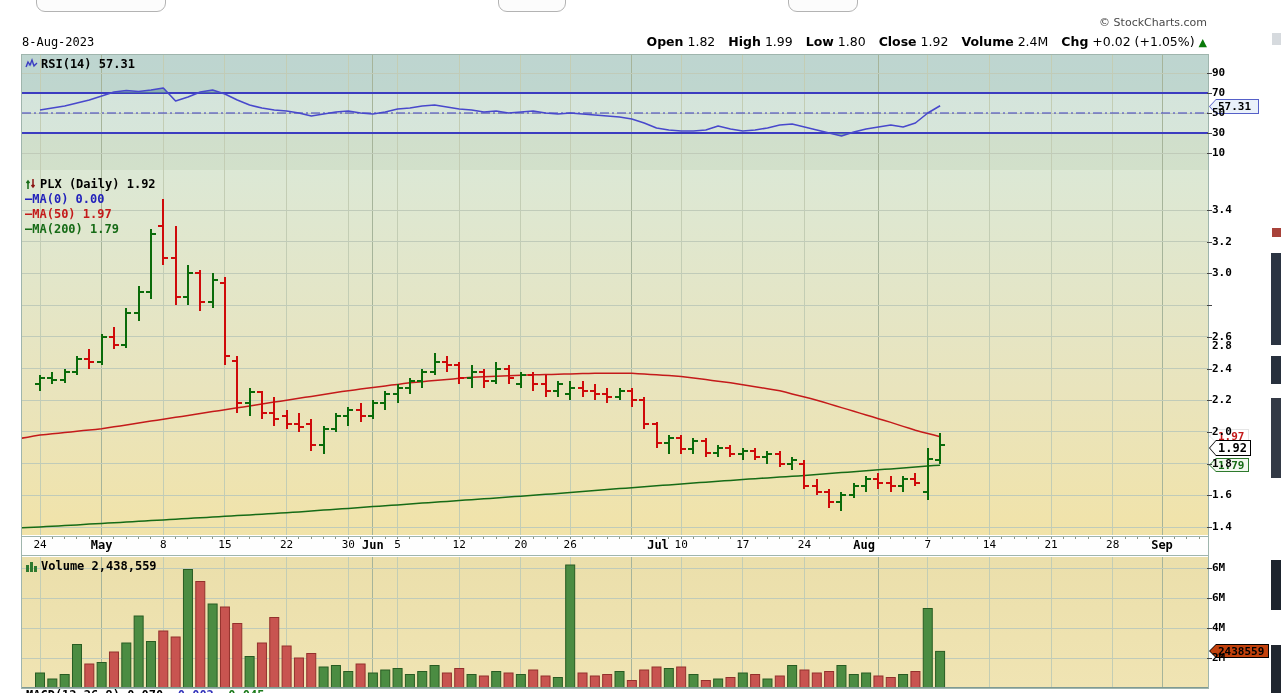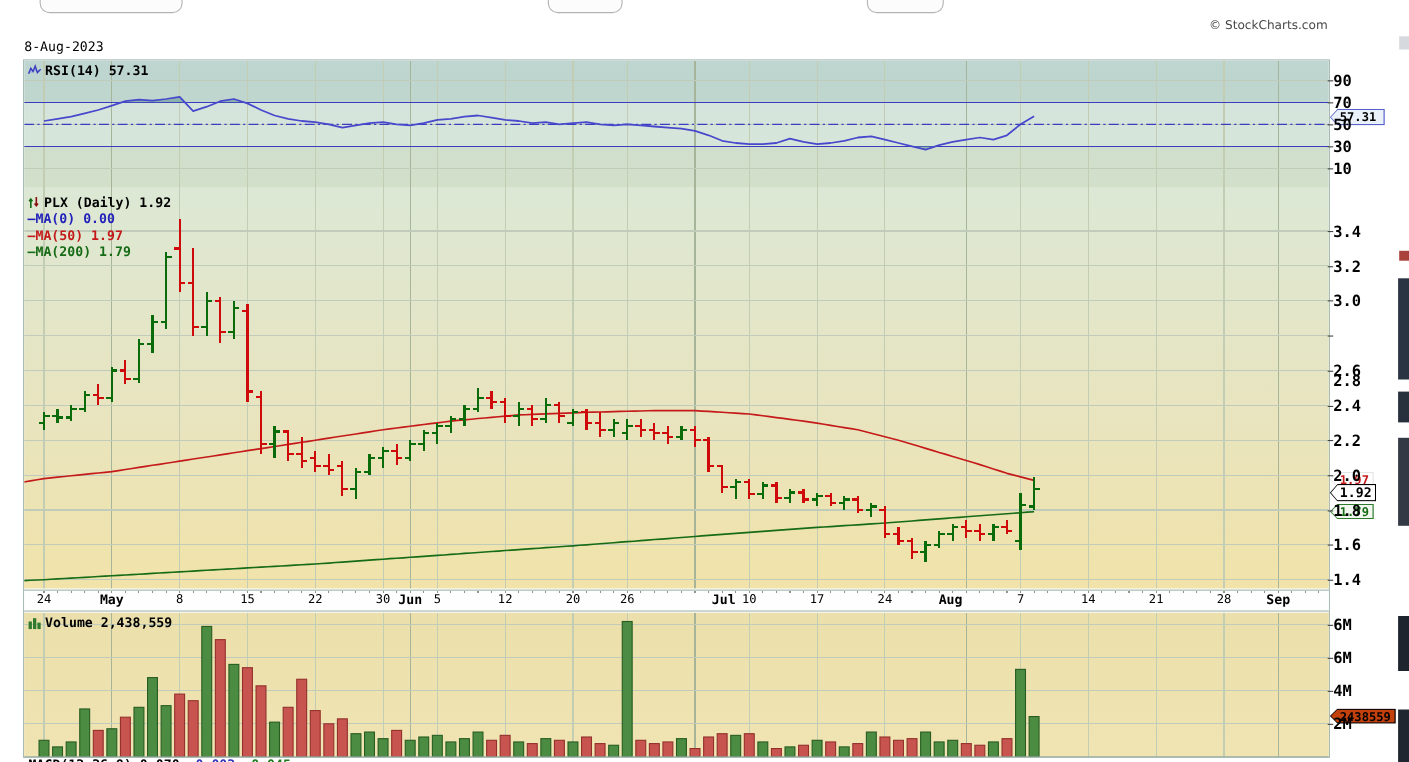--- a/index.html
+++ b/index.html
@@ -23,21 +23,21 @@
   #rsi-bg{top:55px;height:115px;background:linear-gradient(#d2e3de,#d9e7d8);}
   #main-bg{top:170px;height:365px;background:linear-gradient(#dce8d5,#e9e4bd 60%,#f1e3a9);}
   #xaxis-bg{top:536px;height:20px;background:#fefefe;border-top:1px solid #9fb5ad;border-bottom:1px solid #9fb5ad;box-sizing:border-box;}
   #vol-bg{top:557px;height:131px;background:linear-gradient(#ebdfab,#f0e4b3);}
   .panel svg{position:absolute;left:0;top:0;}
   
   .legend{position:absolute;white-space:nowrap;font-family:"DejaVu Sans Mono",monospace;font-size:12px;font-weight:bold;}
   .legend .ic{display:inline-block;vertical-align:-2px;margin-right:3px;}
   .ma-row{font-weight:bold;}
   
-  .ylab{position:absolute;left:1212px;font-family:"DejaVu Sans Mono",monospace;font-size:14px;font-weight:bold;color:#000;white-space:nowrap;}
+  .ylab{position:absolute;left:1212px;font-family:"DejaVu Sans Mono",monospace;font-size:11px;font-weight:bold;color:#000;white-space:nowrap;}
   .ytick{position:absolute;left:1207px;width:5px;height:1px;background:#444;}
   .xlab{position:absolute;top:538px;width:34px;text-align:center;font-family:"DejaVu Sans Mono",monospace;font-size:11px;color:#000;}
   .xlab.month{font-weight:bold;font-size:12px;}
   
   .tag{position:absolute;left:1209px;clip-path:polygon(7px 0,100% 0,100% 100%,7px 100%,0 50%);}
   .tag .in{position:absolute;inset:1px;clip-path:polygon(6px 0,100% 0,100% 100%,6px 100%,0 50%);
            font-family:"DejaVu Sans Mono",monospace;font-weight:bold;display:flex;align-items:center;padding-left:8px;box-sizing:border-box;}
   
   .clipped-row{position:absolute;left:26px;top:688px;height:5px;overflow:hidden;white-space:nowrap;
                font-family:"DejaVu Sans Mono",monospace;font-size:12px;font-weight:bold;}
@@ -48,20 +48,29 @@
 <body>
 
 <div class="page">
 
   <div class="chip" style="left:36px;width:128px;"></div>
   <div class="chip" style="left:498px;width:66px;"></div>
   <div class="chip" style="left:788px;width:68px;"></div>
 
   <div class="copyright">© StockCharts.com</div>
   <div class="hdr-date">8-Aug-2023</div>
+  <div class="quote">
+    <b>Open</b> <span>1.82</span>
+    <b>High</b> <span>1.99</span>
+    <b>Low</b> <span>1.80</span>
+    <b>Close</b> <span>1.92</span>
+    <b>Volume</b> <span>2.4M</span>
+    <b>Chg</b> <span>+0.02 (+1.05%)</span>
+    <span class="up">▲</span>
+  </div>
 
   <div class="plot-outline"></div>
   <div class="panel" id="rsi-bg">
     <svg id="rsi-svg" width="1186" height="115">
         <rect x="0" y="0" width="1186" height="38" fill="rgba(120,165,158,0.22)"></rect>
         <rect x="0" y="78" width="1186" height="37" fill="rgba(170,185,120,0.14)"></rect>
         <line x1="18" x2="18" y1="0" y2="115" stroke="#c3cdb4" stroke-width="1" shape-rendering="crispEdges"></line>
         <line x1="79.65" x2="79.65" y1="0" y2="115" stroke="#a6b49a" stroke-width="1" shape-rendering="crispEdges"></line>
         <line x1="141.3" x2="141.3" y1="0" y2="115" stroke="#c3cdb4" stroke-width="1" shape-rendering="crispEdges"></line>
         <line x1="202.95" x2="202.95" y1="0" y2="115" stroke="#c3cdb4" stroke-width="1" shape-rendering="crispEdges"></line>

